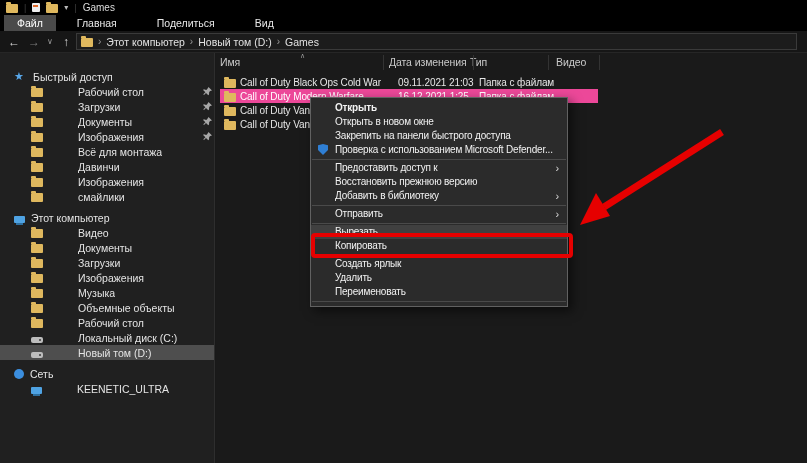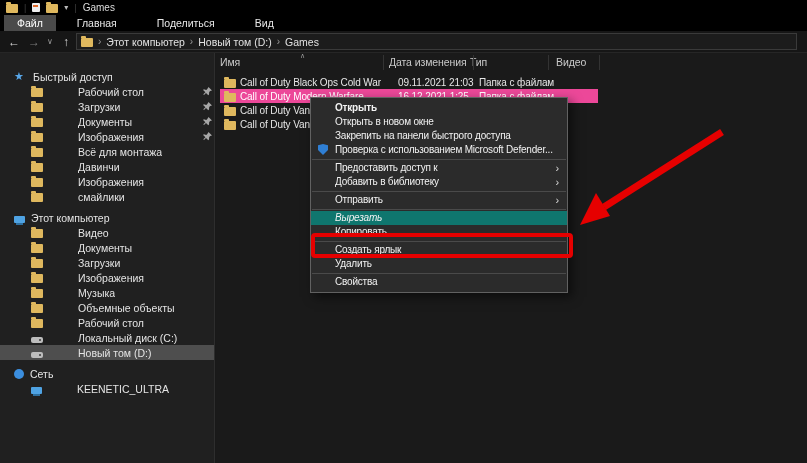--- a/index.html
+++ b/index.html
@@ -62,21 +62,21 @@
   .c-date{left:169px;width:85px;margin-left:9px;}
   .c-type{left:259px;width:75px;}
   .frow .ic{position:absolute;left:4px;top:2px;}
   
   .cmenu{position:absolute;left:310px;top:97px;width:258px;background:#2b2b2b;
     border:1px solid #616161;box-shadow:4px 4px 10px rgba(0,0,0,.55);
     box-sizing:border-box;padding:3px 0;font-size:10px;letter-spacing:-0.2px;color:#f2f2f2;z-index:5;}
   .mi{position:relative;height:14px;line-height:14px;padding-left:24px;padding-right:18px;
     white-space:nowrap;overflow:hidden;cursor:default;}
   .mi.b{font-weight:bold;}
-  .mi.hl{background:#0f766e;font-style:italic;}
+  .mi.hl{background:#404040;}
   .mi .shield{position:absolute;left:7px;top:1px;}
   .sub{position:absolute;right:8px;top:0;color:#d8d8d8;font-size:11px;}
   .msep{height:1px;background:#4a4a4a;margin:1.5px 1px;}
   
   .red-box{position:absolute;left:311px;top:233px;width:262px;height:25px;
     border:4px solid #e60000;border-radius:4px;box-sizing:border-box;z-index:9;}
   .arrow-svg{position:absolute;left:570px;top:120px;z-index:9;}
 </style>
 </head>
 <body>
@@ -250,31 +250,32 @@
     </div>
   </div>
 
   <div class="cmenu">
     <div class="mi b"><span>Открыть</span></div>
     <div class="mi"><span>Открыть в новом окне</span></div>
     <div class="mi"><span>Закрепить на панели быстрого доступа</span></div>
     <div class="mi"><span class="ic shield"></span><span>Проверка с использованием Microsoft Defender...</span></div>
     <div class="msep"></div>
     <div class="mi"><span>Предоставить доступ к</span><span class="sub">›</span></div>
+    <div class="mi"><span>Восстановить прежнюю версию</span></div>
     <div class="mi"><span>Добавить в библиотеку</span><span class="sub">›</span></div>
     <div class="msep"></div>
     <div class="mi"><span>Отправить</span><span class="sub">›</span></div>
     <div class="msep"></div>
     <div class="mi hl"><span>Вырезать</span></div>
     <div class="mi"><span>Копировать</span></div>
     <div class="msep"></div>
     <div class="mi"><span>Создать ярлык</span></div>
     <div class="mi"><span>Удалить</span></div>
-    <div class="msep"></div>
-    <div class="mi"><span>Свойства</span></div>
+    <div class="mi"><span>Переименовать</span></div>
+    <div class="msep"></div>
   </div>
 
   <div class="red-box"></div>
   <svg class="arrow-svg" width="170" height="120" viewBox="0 0 170 120">
     <line x1="152" y1="12" x2="34" y2="87" stroke="#e60000" stroke-width="7"></line>
     <polygon points="10,105 40,96 26,73" fill="#e60000"></polygon>
   </svg>
 
 </div>
 

